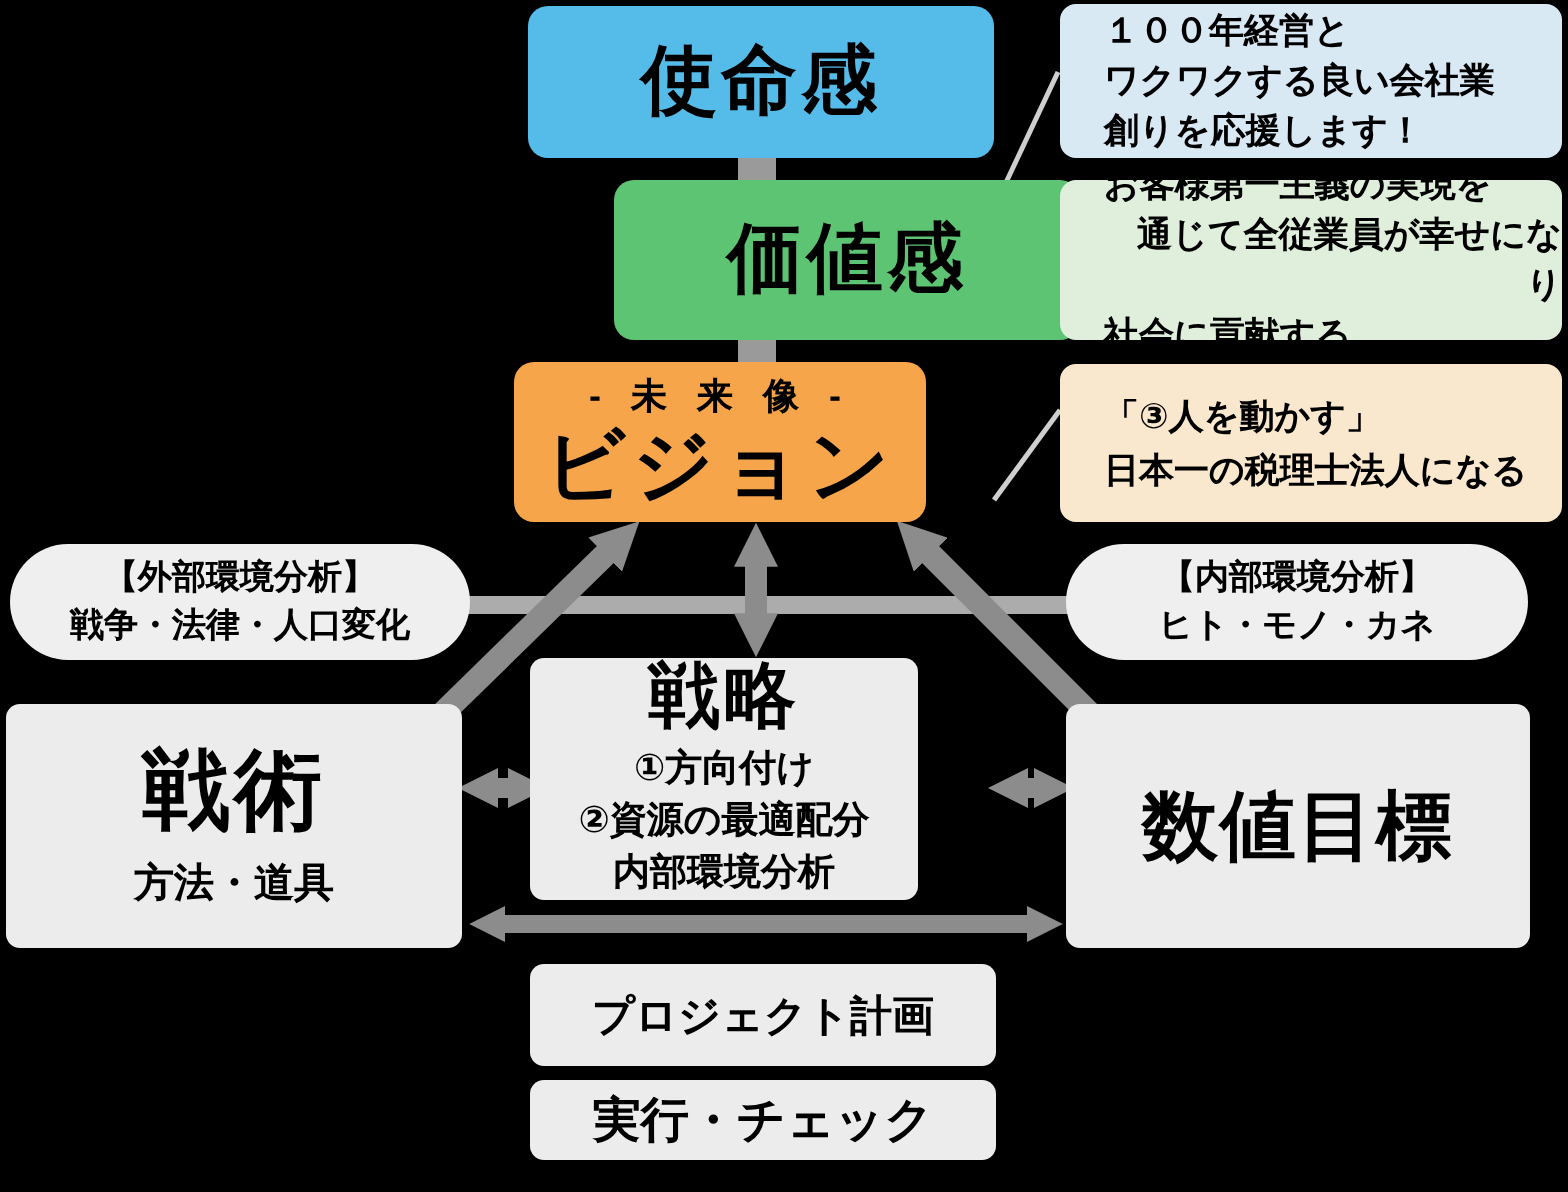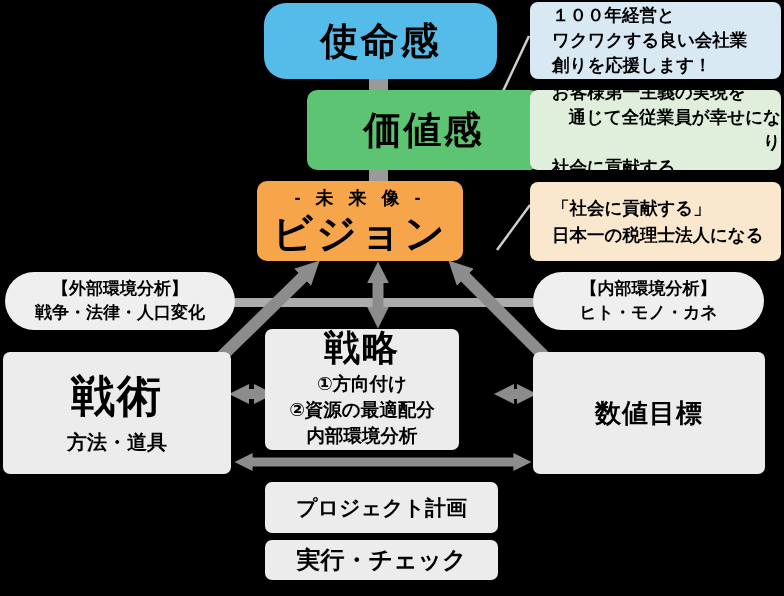--- a/index.html
+++ b/index.html
@@ -29,21 +29,21 @@
   .pill-internal{left:533px;width:231px;}
   
   .graybox{background:#ECECEC;border-radius:7px;}
   .tactics{left:3px;top:352px;width:228px;height:122px;}
   .tactics-label{font-size:44px;font-weight:700;letter-spacing:2px;line-height:1;}
   .tactics-sub{font-size:20px;font-weight:700;margin-top:14px;line-height:1;}
   .strategy{left:265px;top:329px;width:194px;height:121px;}
   .strategy-label{font-size:36px;font-weight:700;letter-spacing:2px;line-height:1;margin-bottom:5px;}
   .strategy-item{font-size:18.5px;font-weight:700;line-height:26px;}
   .targets{left:533px;top:352px;width:232px;height:122px;}
-  .targets-label{font-size:26px;font-weight:700;letter-spacing:1px;}
+  .targets-label{font-size:38px;font-weight:700;letter-spacing:1px;}
   .plan{left:265px;top:482px;width:233px;height:51px;font-size:21px;font-weight:700;}
   .exec{left:265px;top:540px;width:233px;height:40px;font-size:24px;font-weight:700;}
   .layer{position:absolute;left:0;top:0;z-index:0;}
   .box{z-index:1;}
 </style>
 </head>
 <body>
 
 <div class="canvas">
 
@@ -66,21 +66,21 @@
     <line x1="220" y1="358" x2="306" y2="274" stroke="#8C8C8C" stroke-width="12" marker-end="url(#head)"></line>
     <line x1="546" y1="358" x2="462" y2="274" stroke="#8C8C8C" stroke-width="12" marker-end="url(#head)"></line>
 
     <line x1="378" y1="279" x2="378" y2="311" stroke="#8C8C8C" stroke-width="11" marker-start="url(#head)" marker-end="url(#head)"></line>
 
     <line x1="245" y1="394" x2="258" y2="394" stroke="#8C8C8C" stroke-width="10" marker-start="url(#head)" marker-end="url(#head)"></line>
     <line x1="510" y1="394" x2="521" y2="394" stroke="#8C8C8C" stroke-width="10" marker-start="url(#head)" marker-end="url(#head)"></line>
     <line x1="249" y1="462" x2="517" y2="462" stroke="#8C8C8C" stroke-width="9" marker-start="url(#head)" marker-end="url(#head)"></line>
   </svg>
 
-  <div class="box mission" style="background: rgb(85, 188, 233); border-radius: 22px;">
+  <div class="box mission" style="background: rgb(85, 188, 233);">
     <div class="big-label">使命感</div>
   </div>
   <div class="box values" style="background: rgb(92, 196, 114); margin-left: 43px;">
     <div class="big-label">価値感</div>
   </div>
   <div class="box vision" style="background: rgb(246, 165, 74);">
     <div class="vision-sub">- 未 来 像 -</div>
     <div class="vision-label">ビジョン</div>
   </div>
 
@@ -88,21 +88,21 @@
     <div>１００年経営と</div>
     <div>ワクワクする良い会社業</div>
     <div>創りを応援します！</div>
   </div>
   <div class="box note note-values" style="background: rgb(223, 239, 220);">
     <div>お客様第一主義の実現を</div>
     <div>通じて全従業員が幸せになり</div>
     <div>社会に貢献する</div>
   </div>
   <div class="box note note-vision" style="background: rgb(250, 232, 206);">
-    <div>「社会に貢献する」</div>
+    <div>「③人を動かす」</div>
     <div>日本一の税理士法人になる</div>
   </div>
 
   <div class="box pill pill-external">
     <div>【外部環境分析】</div>
     <div>戦争・法律・人口変化</div>
   </div>
   <div class="box pill pill-internal">
     <div>【内部環境分析】</div>
     <div>ヒト・モノ・カネ</div>

